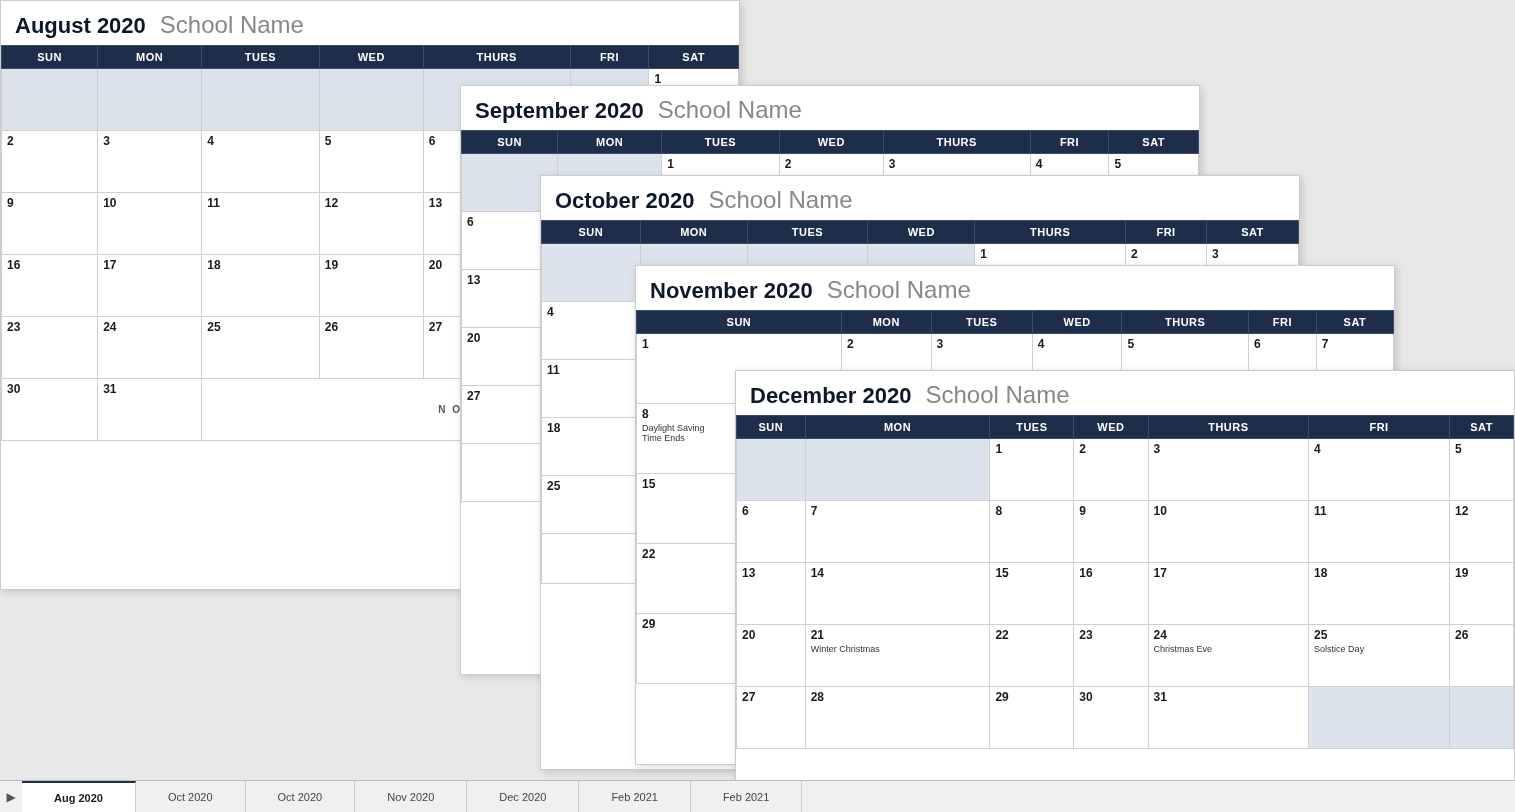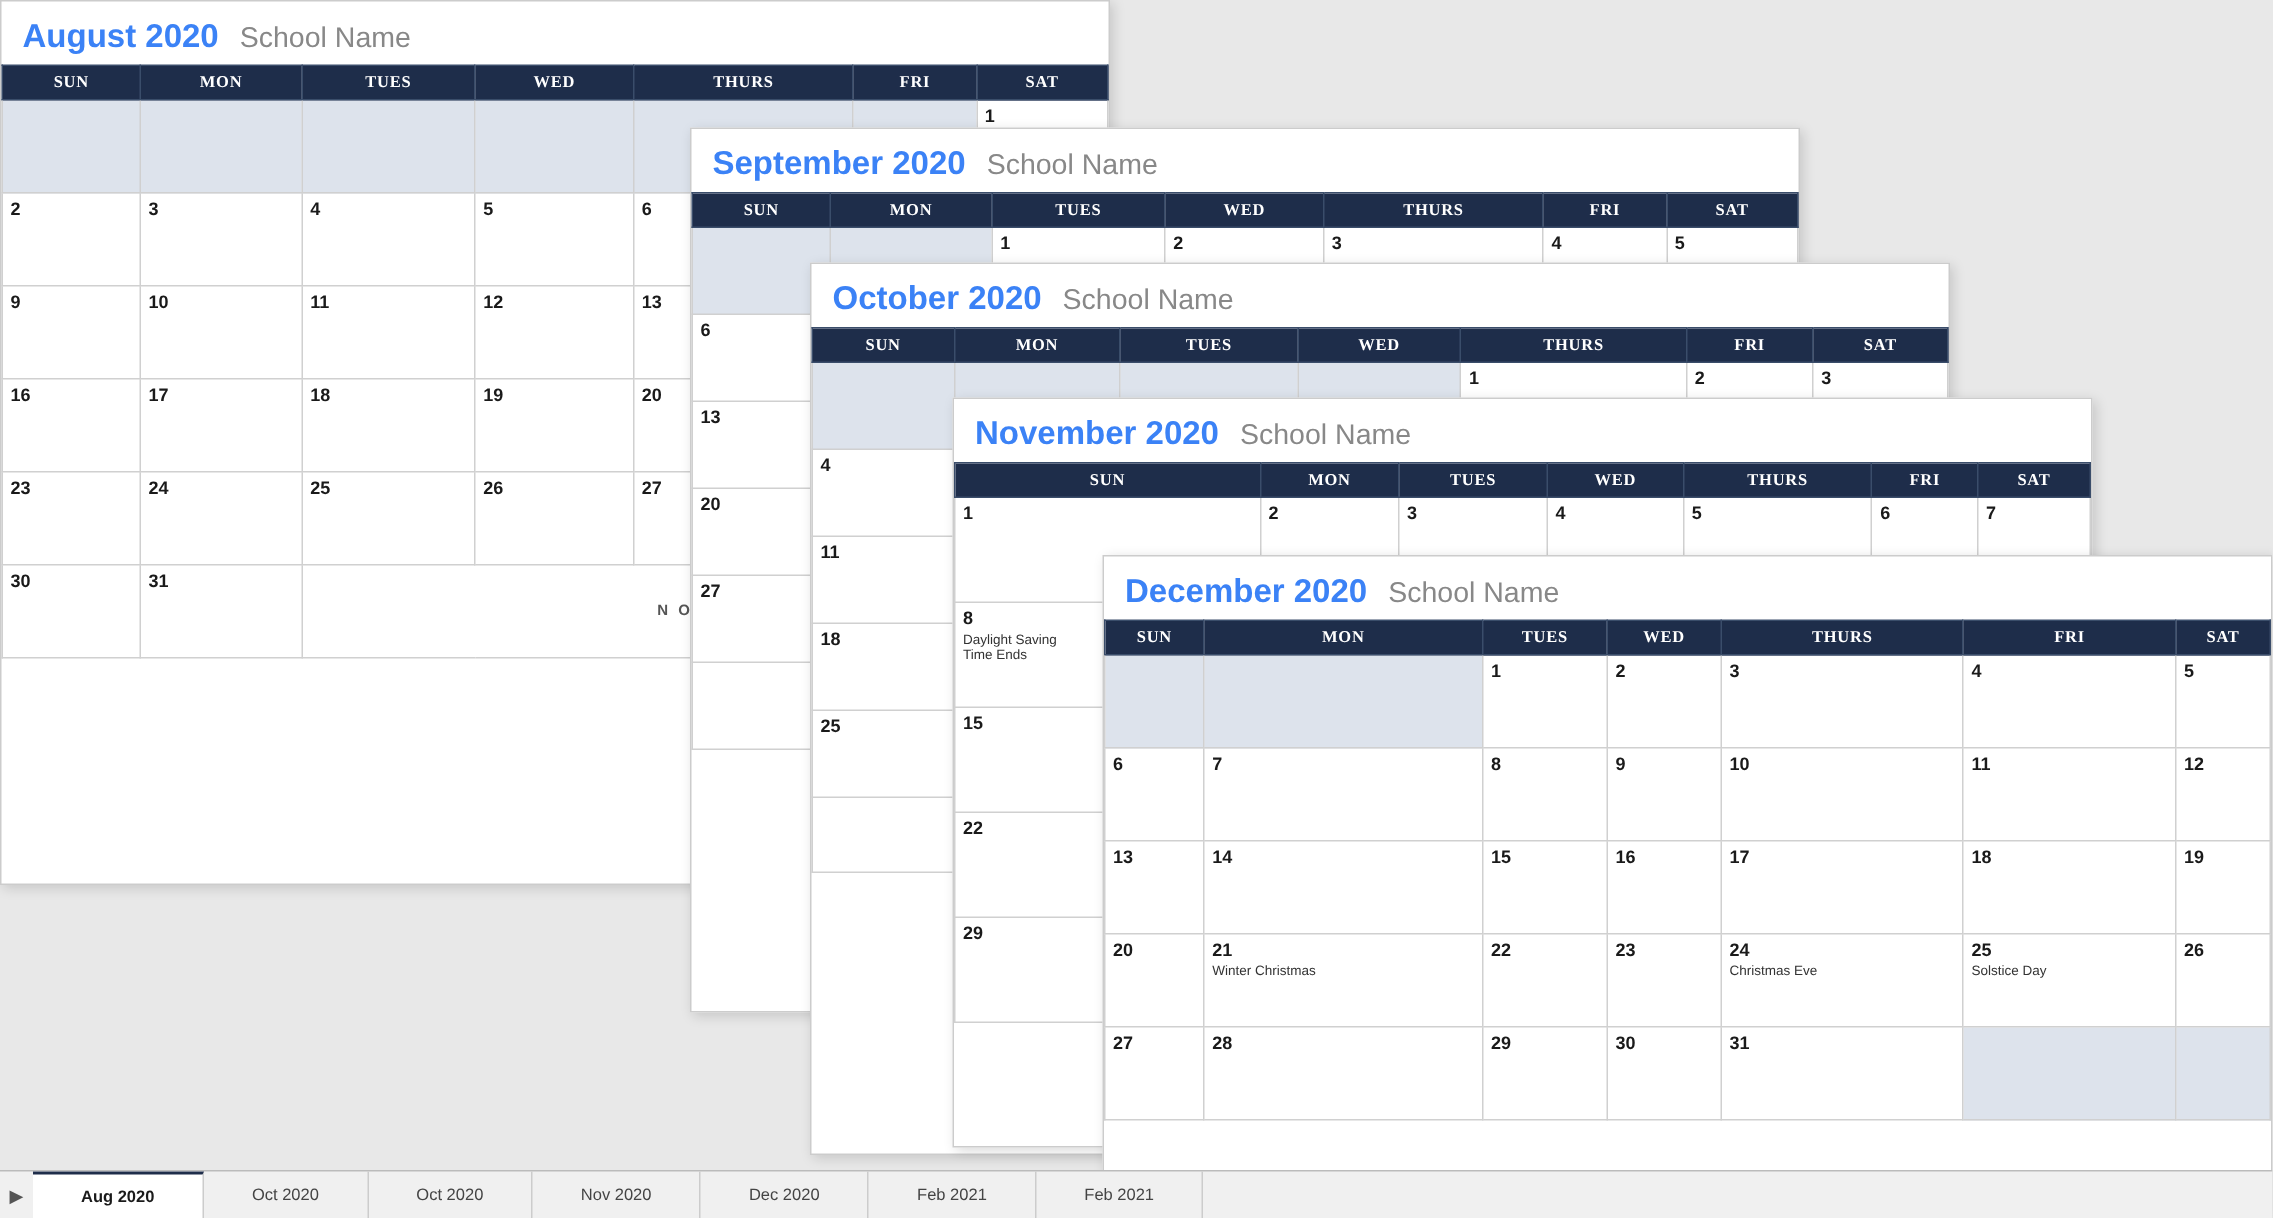--- a/index.html
+++ b/index.html
@@ -21,42 +21,41 @@
 
     .cal-header {
       padding: 10px 14px 6px 14px;
       display: flex;
       align-items: baseline;
       gap: 14px;
     }
     .cal-month-title {
       font-size: 22px;
       font-weight: 900;
-      color: #3b82f6;
+      color: #0f172a;
     }
     .cal-school-name {
-      font-size: 19px;
+      font-size: 24px;
       font-weight: 400;
       color: #888;
     }
 
     .cal-grid {
       width: 100%;
       border-collapse: collapse;
     }
     .cal-grid th {
       background: #1e2d4a;
       color: #fff;
       font-size: 11px;
       font-weight: 700;
       text-align: center;
       padding: 5px 2px;
       letter-spacing: 0.5px;
       border: 1px solid #3a4d6a;
-      font-family: Liberation Serif, serif;
     }
     .cal-grid td {
       border: 1px solid #d0d0d0;
       vertical-align: top;
       font-size: 12px;
       font-weight: 700;
       color: #1a1a1a;
       padding: 3px 5px;
     }
     .cal-grid td.empty-prev {

